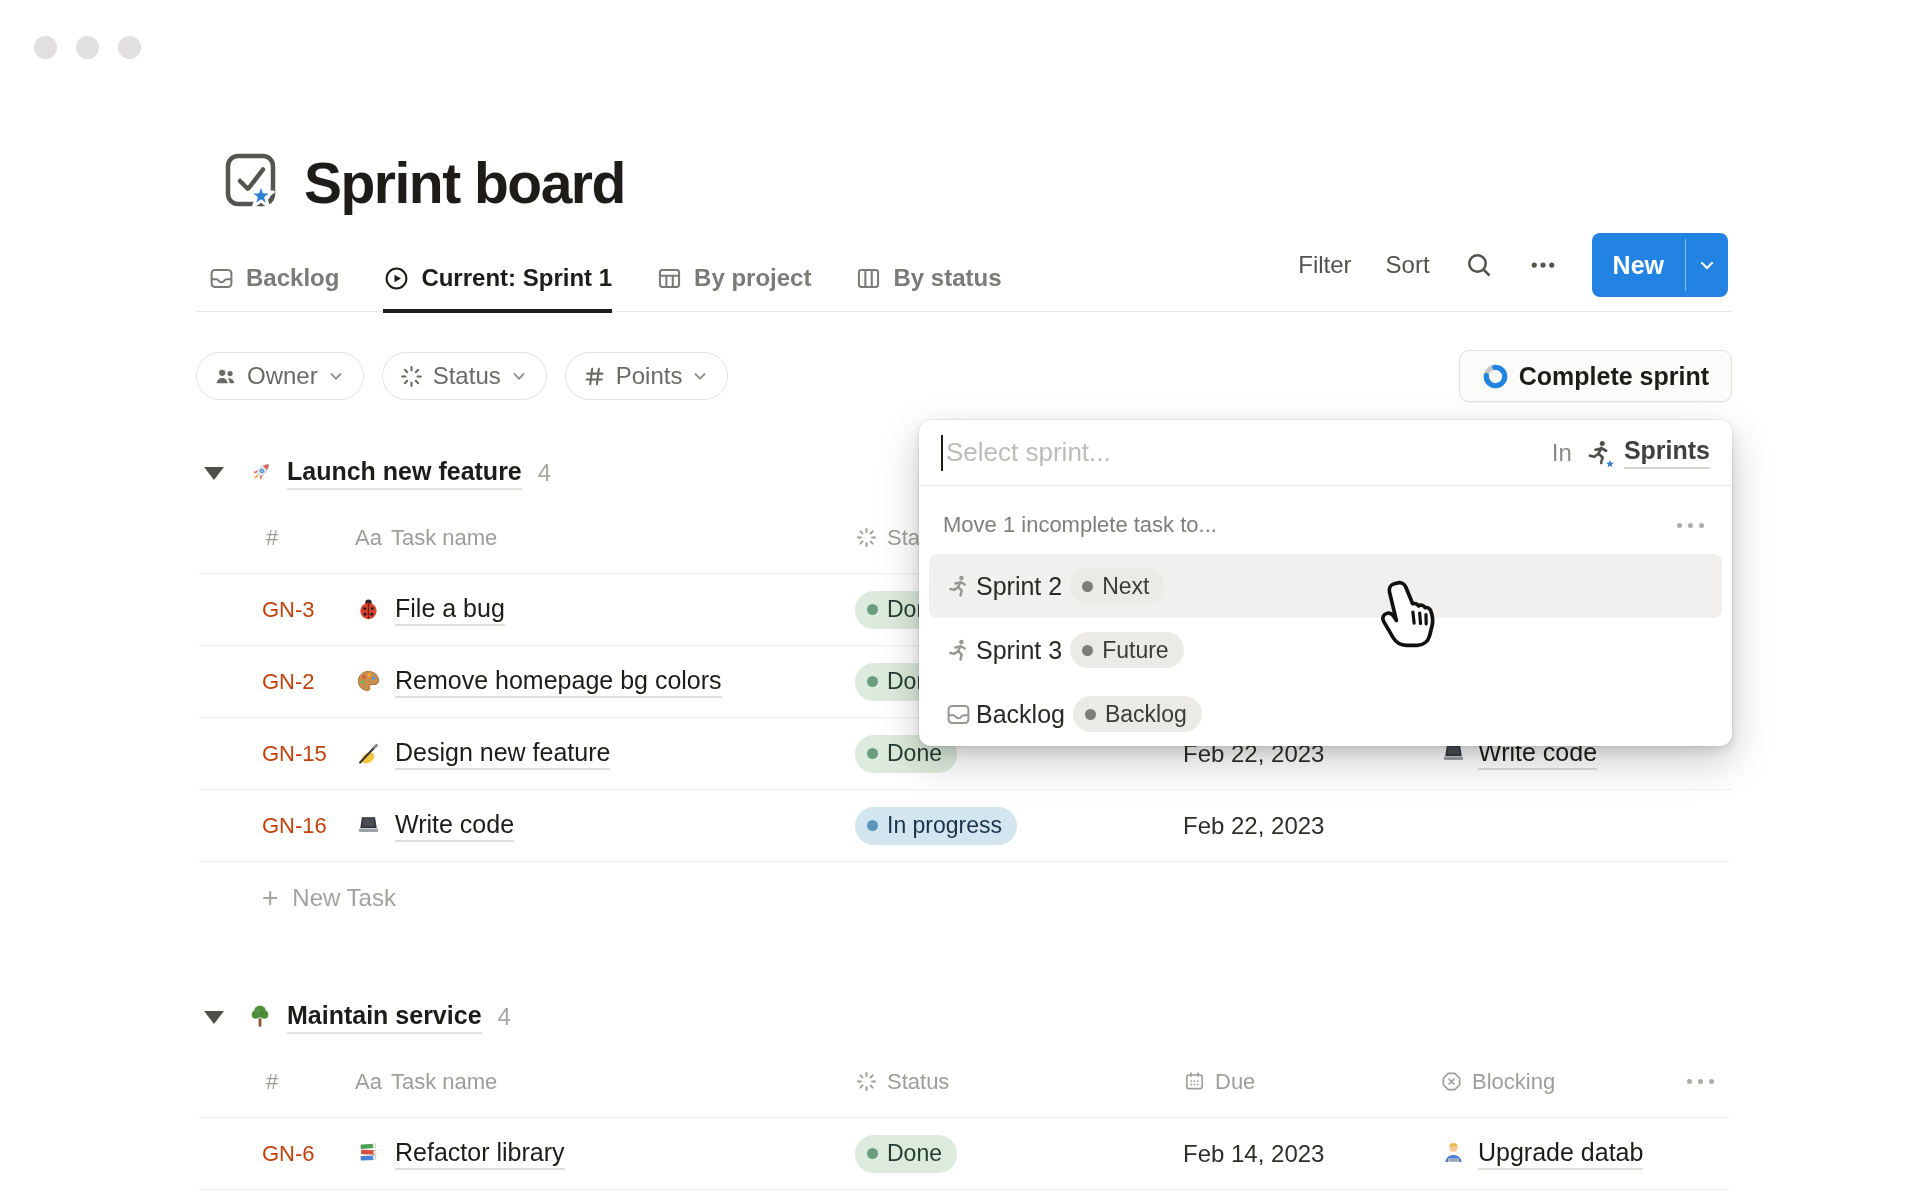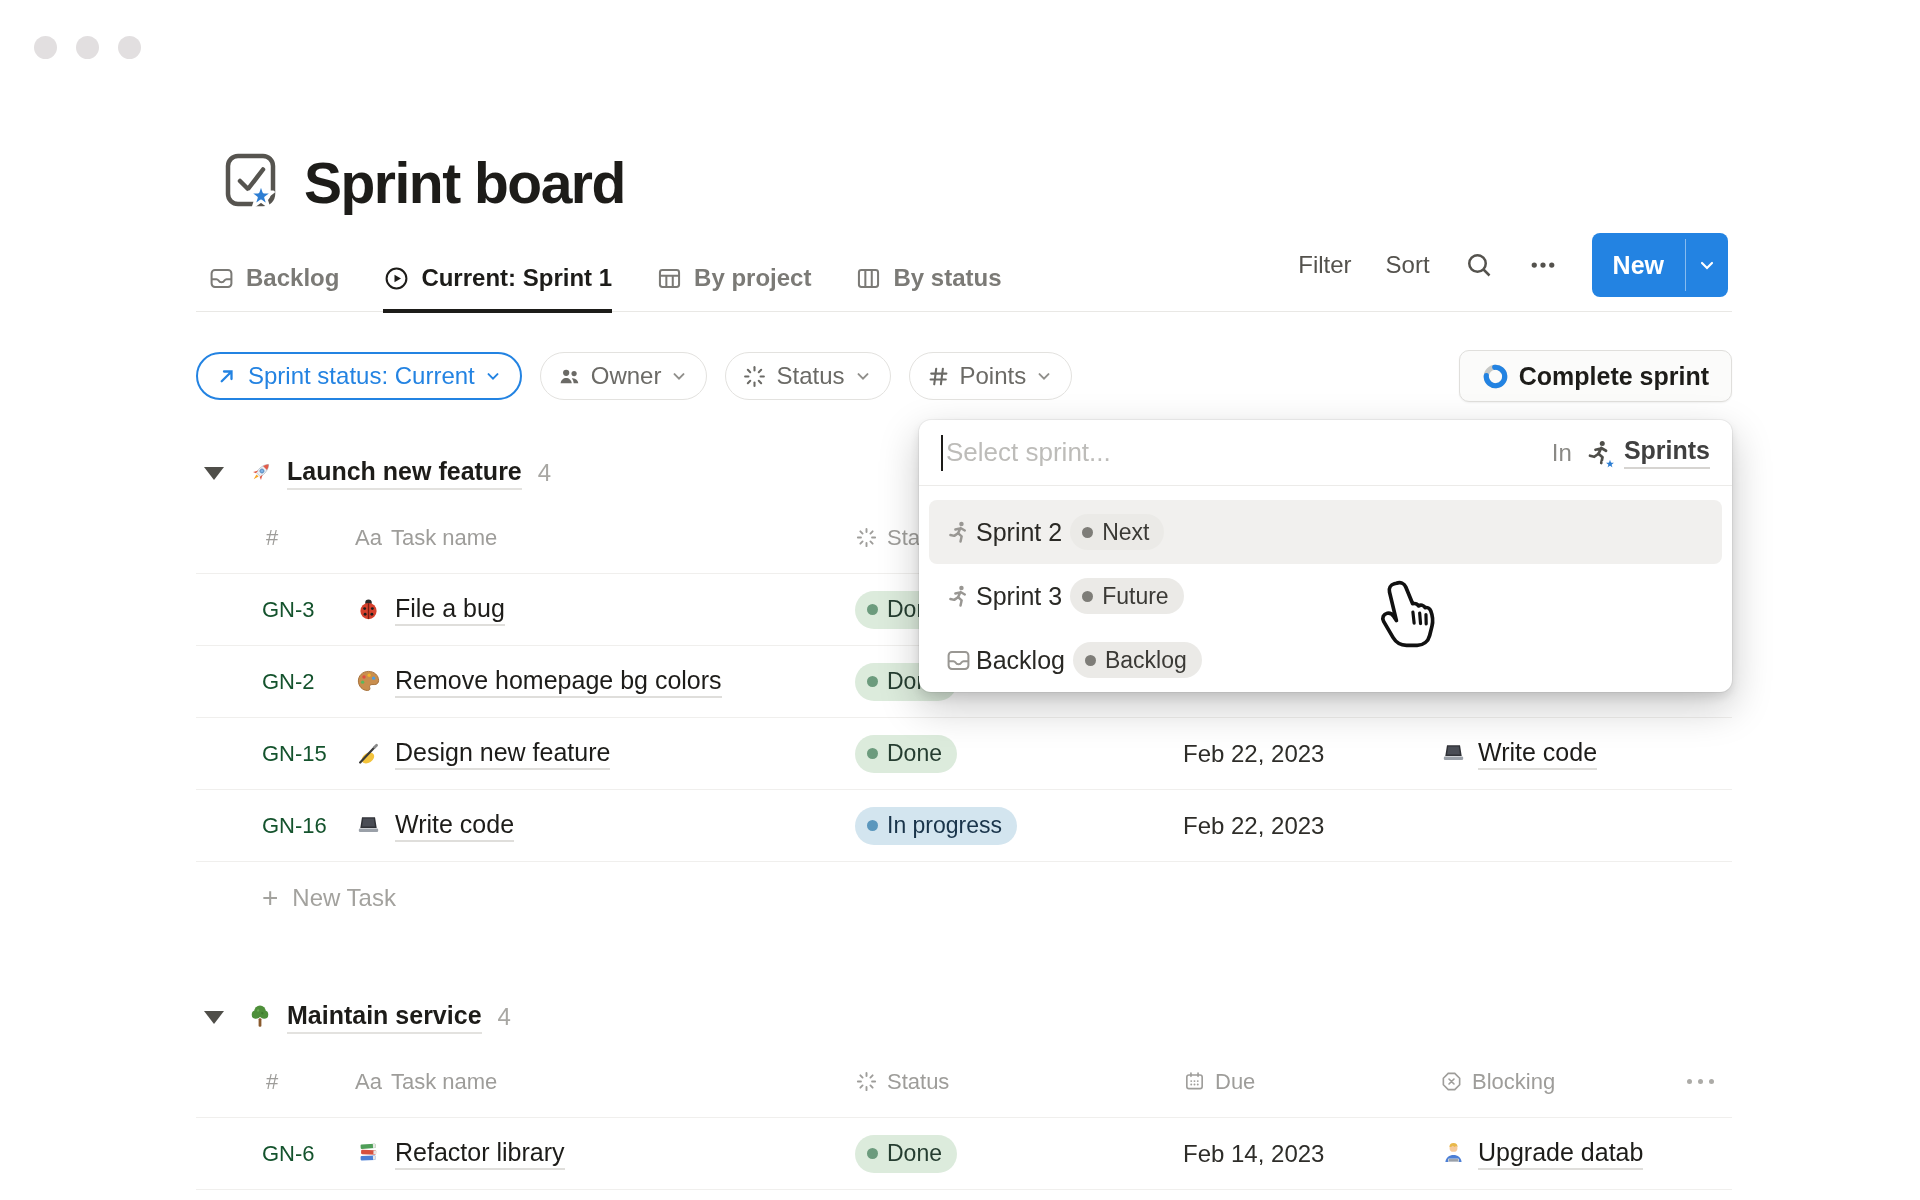--- a/index.html
+++ b/index.html
@@ -64,21 +64,21 @@
   .g-count { font-size:24px; color:#A8A7A3; margin-left:16px; }
 
   .thead, .trow { display:grid; grid-template-columns:159px 500px 328px 257px 1fr;
                   align-items:center; height:72px; }
   .thead { height:72px; border-bottom:1px solid #F0EFED; color:#9E9D9A; font-size:22px; margin-top:6px; }
   .thead .c { display:flex; align-items:center; gap:9px; }
   .thead svg { width:23px; height:23px; }
   .c-id { padding-left:70px; }
   .c-aa { font-size:22px; }
   .trow { border-bottom:1px solid #F0EFED; }
-  .cell-id { padding-left:66px; font-size:22px; color:#14532d; }
+  .cell-id { padding-left:66px; font-size:22px; color:#c2410c; }
   .cell-task { display:flex; align-items:center; gap:13px; }
   .cell-task .emoji, .cell-block .emoji { width:27px; height:27px; flex:none; }
   .task-name { font-size:25px; font-weight:500; color:#1D1C19; border-bottom:2px solid #DFDEDB; padding-bottom:1px; cursor:pointer; }
   .cell-due { font-size:24px; color:#2E2D29; }
   .cell-block { display:flex; align-items:center; gap:11px; overflow:hidden; white-space:nowrap; }
   .more-dots { display:flex; gap:6px; justify-content:flex-end; padding-right:18px; }
   .more-dots i { width:5px; height:5px; border-radius:50%; background:#ACABA7; }
 
   .badge { display:inline-flex; align-items:center; gap:9px; height:38px; border-radius:19px;
            padding:0 15px 0 12px; font-size:23px; }
@@ -196,29 +196,20 @@
           <svg width="20" height="20" viewBox="0 0 24 24" fill="none" stroke="currentColor" stroke-width="2.6" stroke-linecap="round">
             <polyline points="6,9.5 12,15.5 18,9.5"></polyline>
           </svg>
         </div>
       </div>
     </div>
   </div>
 
   <div class="chips-row">
     <div class="chips">
-      <div class="chip active">
-        <svg viewBox="0 0 24 24" fill="none" stroke="currentColor" stroke-width="2.2" stroke-linecap="round">
-          <path d="M7.4 16.6 L16.6 7.4 M9.6 7.2 H16.8 V14.4"></path>
-        </svg>
-        <span>Sprint status: Current</span>
-        <svg class="chev" viewBox="0 0 24 24" fill="none" stroke="currentColor" stroke-width="2.6" stroke-linecap="round">
-            <polyline points="6,9.5 12,15.5 18,9.5"></polyline>
-          </svg>
-      </div>
       <div class="chip">
         <svg viewBox="0 0 24 24" fill="currentColor">
           <circle cx="8.8" cy="8.5" r="3"></circle>
           <path d="M3.4 18.5 c.4-3.2 2.7-5.1 5.4-5.1 s5 1.9 5.4 5.1 z"></path>
           <circle cx="16.4" cy="9.2" r="2.5"></circle>
           <path d="M15.2 13.6 c2.9.2 4.9 1.9 5.3 4.9 h-4.5 c-.1-2-.7-3.6-1.8-4.7 z"></path>
         </svg>
         <span>Owner</span>
         <svg class="chev" viewBox="0 0 24 24" fill="none" stroke="currentColor" stroke-width="2.6" stroke-linecap="round">
             <polyline points="6,9.5 12,15.5 18,9.5"></polyline>
@@ -536,20 +527,28 @@
           <path d="M11.6 12.6 L8.2 15 L4.8 14.2"></path>
         </svg>
         <svg class="star" width="16" height="16" viewBox="-9 -9 18 18">
           <polygon points="0,-8 1.8,-2.5 7.6,-2.5 2.9,1 4.7,6.5 0,3.1 -4.7,6.5 -2.9,1 -7.6,-2.5 -1.8,-2.5" fill="#2D7ED3" stroke="#fff" stroke-width="2" stroke-linejoin="round"></polygon>
         </svg>
       </span>
       <span class="scope-name">Sprints</span>
     </div>
   </div>
 
+  <div class="popup-label">
+    <span>Move 1 incomplete task to...</span>
+    <div class="more-dots" style="padding-right:4px;">
+        <i></i>
+        <i></i>
+        <i></i>
+      </div>
+  </div>
 
   <div class="popup-items">
     <div class="popup-item hover">
       <svg class="p-icon" viewBox="0 0 24 24" fill="none" stroke="currentColor" stroke-width="2.2" stroke-linecap="round" stroke-linejoin="round">
         <circle cx="14.6" cy="4.4" r="2" fill="currentColor" stroke="none"></circle>
         <path d="M13.8 8 L11.6 12.6 M13.8 8 L17.6 10.2 M13.4 8.4 L9.2 9.4"></path>
         <path d="M11.6 12.6 L14.8 15.4 L13.8 20"></path>
         <path d="M11.6 12.6 L8.2 15 L4.8 14.2"></path>
       </svg>
       <span class="p-name">Sprint 2</span>

